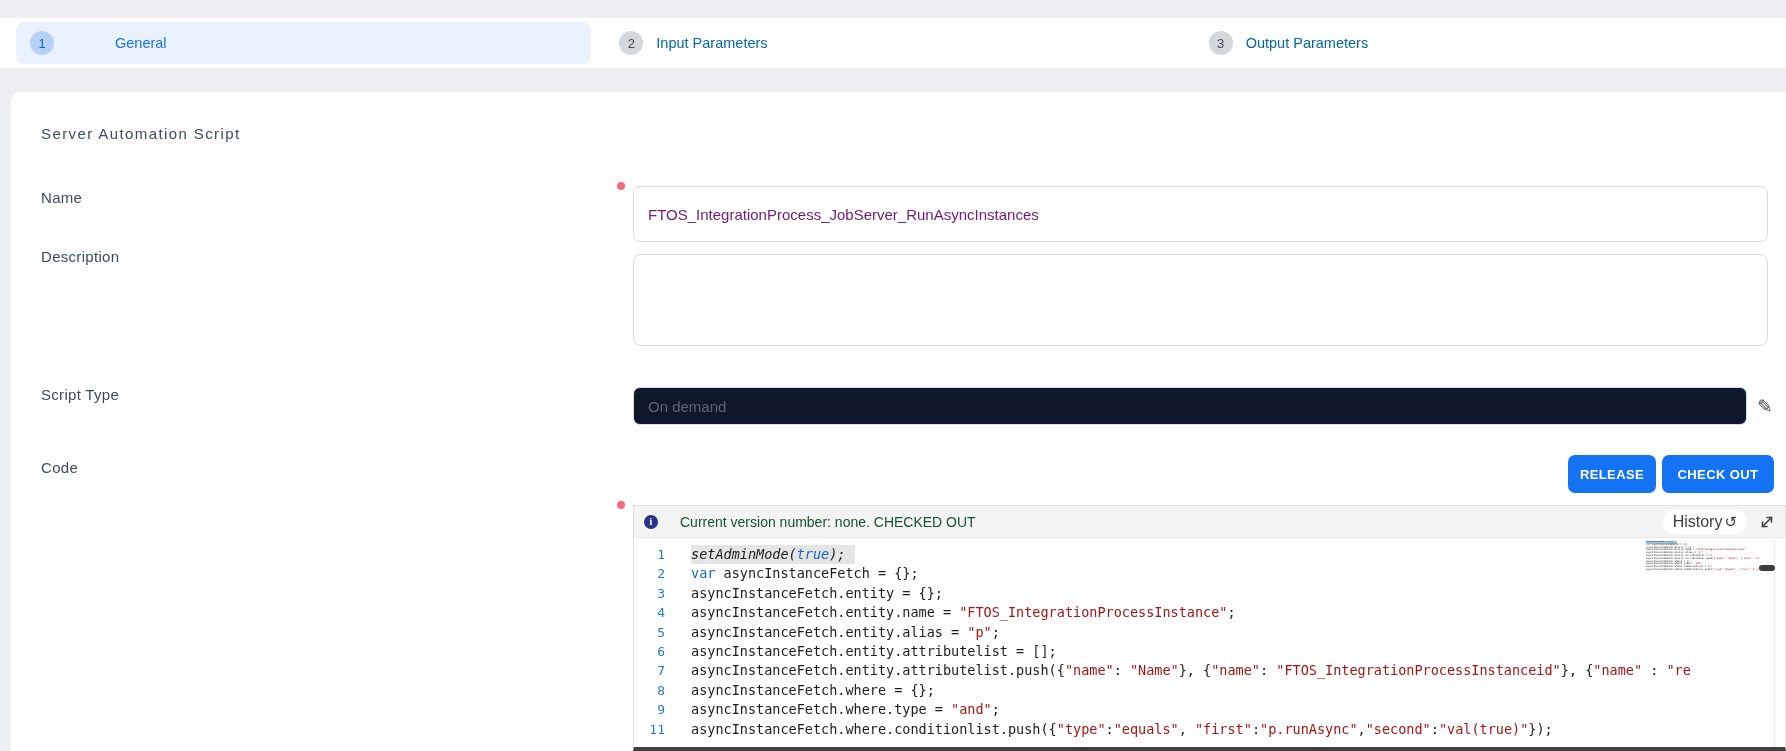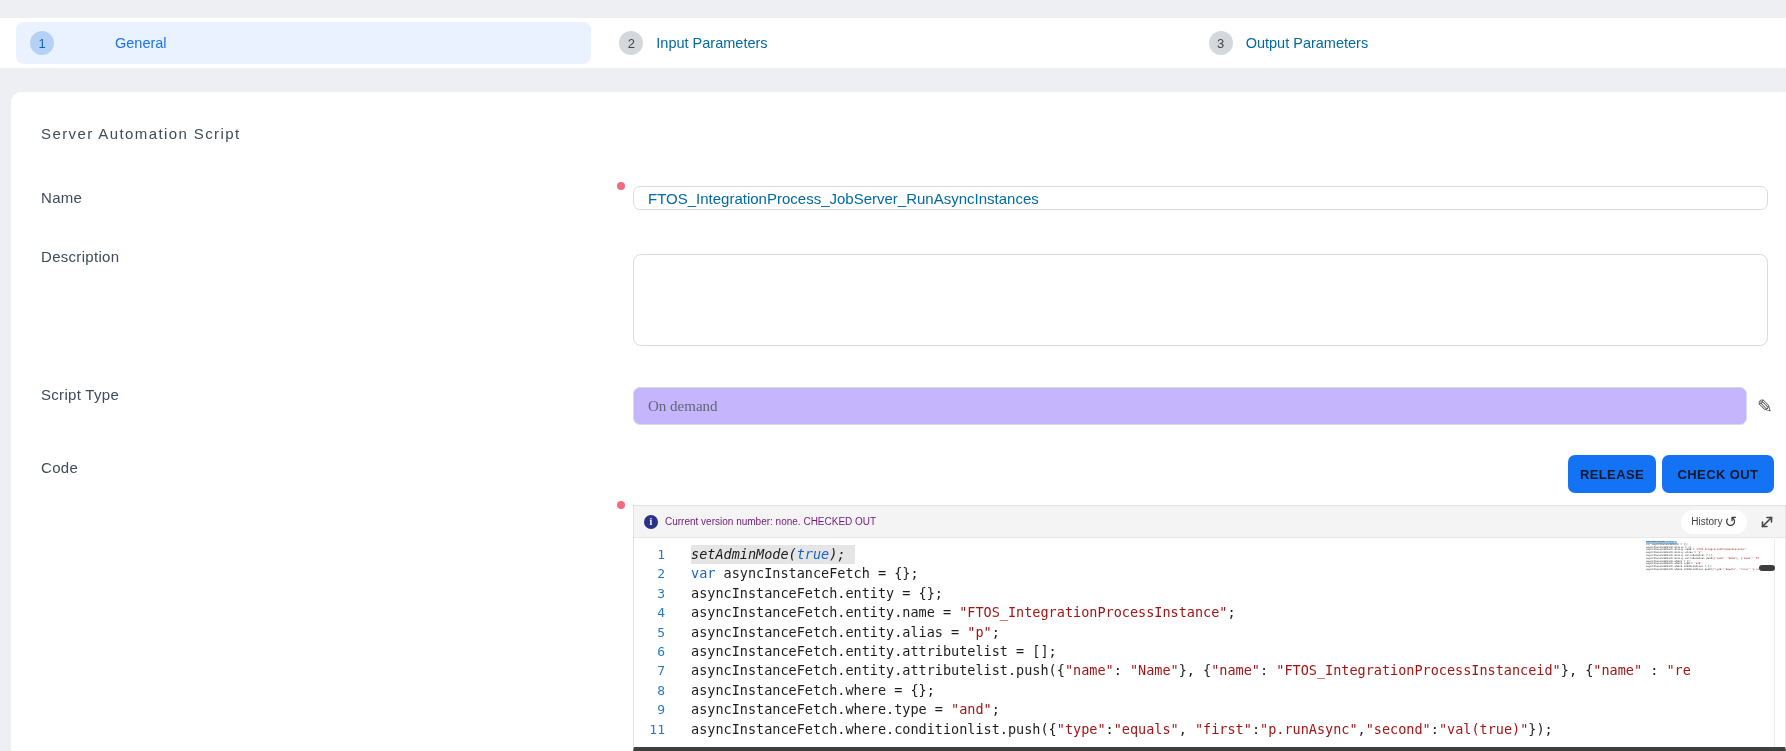--- a/index.html
+++ b/index.html
@@ -20,47 +20,47 @@
   .step-label { font-size:14.5px; }
   .step.active .step-label { color:#1a73e8;margin-left:48px; }
   .step:not(.active) .step-label { color:#0369a1; }
 
   
   .card { position:absolute; top:92px; left:11px; right:0; bottom:0; background:#fff;
           border-radius:10px 0 0 0; }
   .title { position:absolute; left:30px; top:33px; font-size:15px; font-weight:500;
            letter-spacing:1.4px; color:#3f4a5b; }
   .field-label { position:absolute; left:30px; font-size:15px; letter-spacing:.3px; color:#3f4a5b; }
-  .txt-input { position:absolute; height:24px; border:1px solid #d7dce4; border-radius:7px;
+  .txt-input { position:absolute; height:56px; border:1px solid #d7dce4; border-radius:7px;
                background:#fff; font-family:"Liberation Sans",sans-serif; font-size:15px;
-               color:#0369a1; padding:0 14px; outline:none; }
+               color:#701a75; padding:0 14px; outline:none; }
   .txt-area { position:absolute; border:1px solid #d7dce4; border-radius:8px; background:#fff;
               resize:none; outline:none; font-family:"Liberation Sans",sans-serif; font-size:15px; }
-  .readonly-input { background:#c4b5fd; color:#5f6775;font-family:Liberation Serif, serif; }
+  .readonly-input { background:#0f172a; color:#5f6775; }
   .req-dot { position:absolute; width:8px; height:8px; border-radius:50%; background:#f56a7e; }
   .pencil { position:absolute; font-size:19px; color:#4a4a4a; cursor:pointer; line-height:1; }
 
   
   .btn { position:absolute; height:38px; border:none; border-radius:7px; background:#1472f4;
-         color:#0f172a; font-family:"Liberation Sans",sans-serif; font-size:13px; font-weight:700;
+         color:#ffffff; font-family:"Liberation Sans",sans-serif; font-size:13px; font-weight:700;
          letter-spacing:.4px; cursor:pointer; }
 
   
   .code-panel { position:absolute; left:622px; top:413px; width:1153px; height:246px;
                 border:1px solid #e2e2e2; border-bottom:4px solid #3f3f3f; background:#fff; }
   .code-header { position:absolute; left:0; top:0; right:0; height:32px; background:#f4f4f5;
                  border-bottom:1px solid #e8e8e8; display:flex; align-items:center; padding:0 10px; }
   .info-icon { width:14px; height:14px; border-radius:50%; background:#283286; color:#fff;
                font-size:10px; font-weight:700; display:inline-flex; align-items:center;
                justify-content:center; margin-right:7px; flex:none; font-family:"Liberation Serif",serif; }
-  .info-text { font-size:10px; color:#701a75; }
+  .info-text { font-size:14px; color:#14532d;margin-left:15px; }
   .header-right { margin-left:auto; display:flex; align-items:center; gap:12px; }
   .history-pill { background:#fff; border-radius:14px; padding:3px 10px; display:flex;
                   align-items:center; gap:2px; cursor:pointer; }
-  .history-label { font-size:10px; color:#3d3d3d; }
+  .history-label { font-size:16px; color:#3d3d3d; }
   .history-icon { font-size:15px; color:#3d3d3d; }
   .expand-icon { cursor:pointer; display:flex; }
 
   .code-lines { position:absolute; left:0; top:33px; right:0; bottom:0; overflow:hidden;
                 font-family:"DejaVu Sans Mono",monospace; font-size:13.5px; line-height:19.4px;
                 padding-top:6px; cursor:text; }
   .cl { display:flex; white-space:pre; height:19.4px; }
   .ln { flex:none; width:57px; padding-right:26px; text-align:right; color:#2879c0;
         font-size:13px; }
   .tk-p { color:#1c1c1c; } .tk-k { color:#1a62c5; } .tk-s { color:#a31515; }

